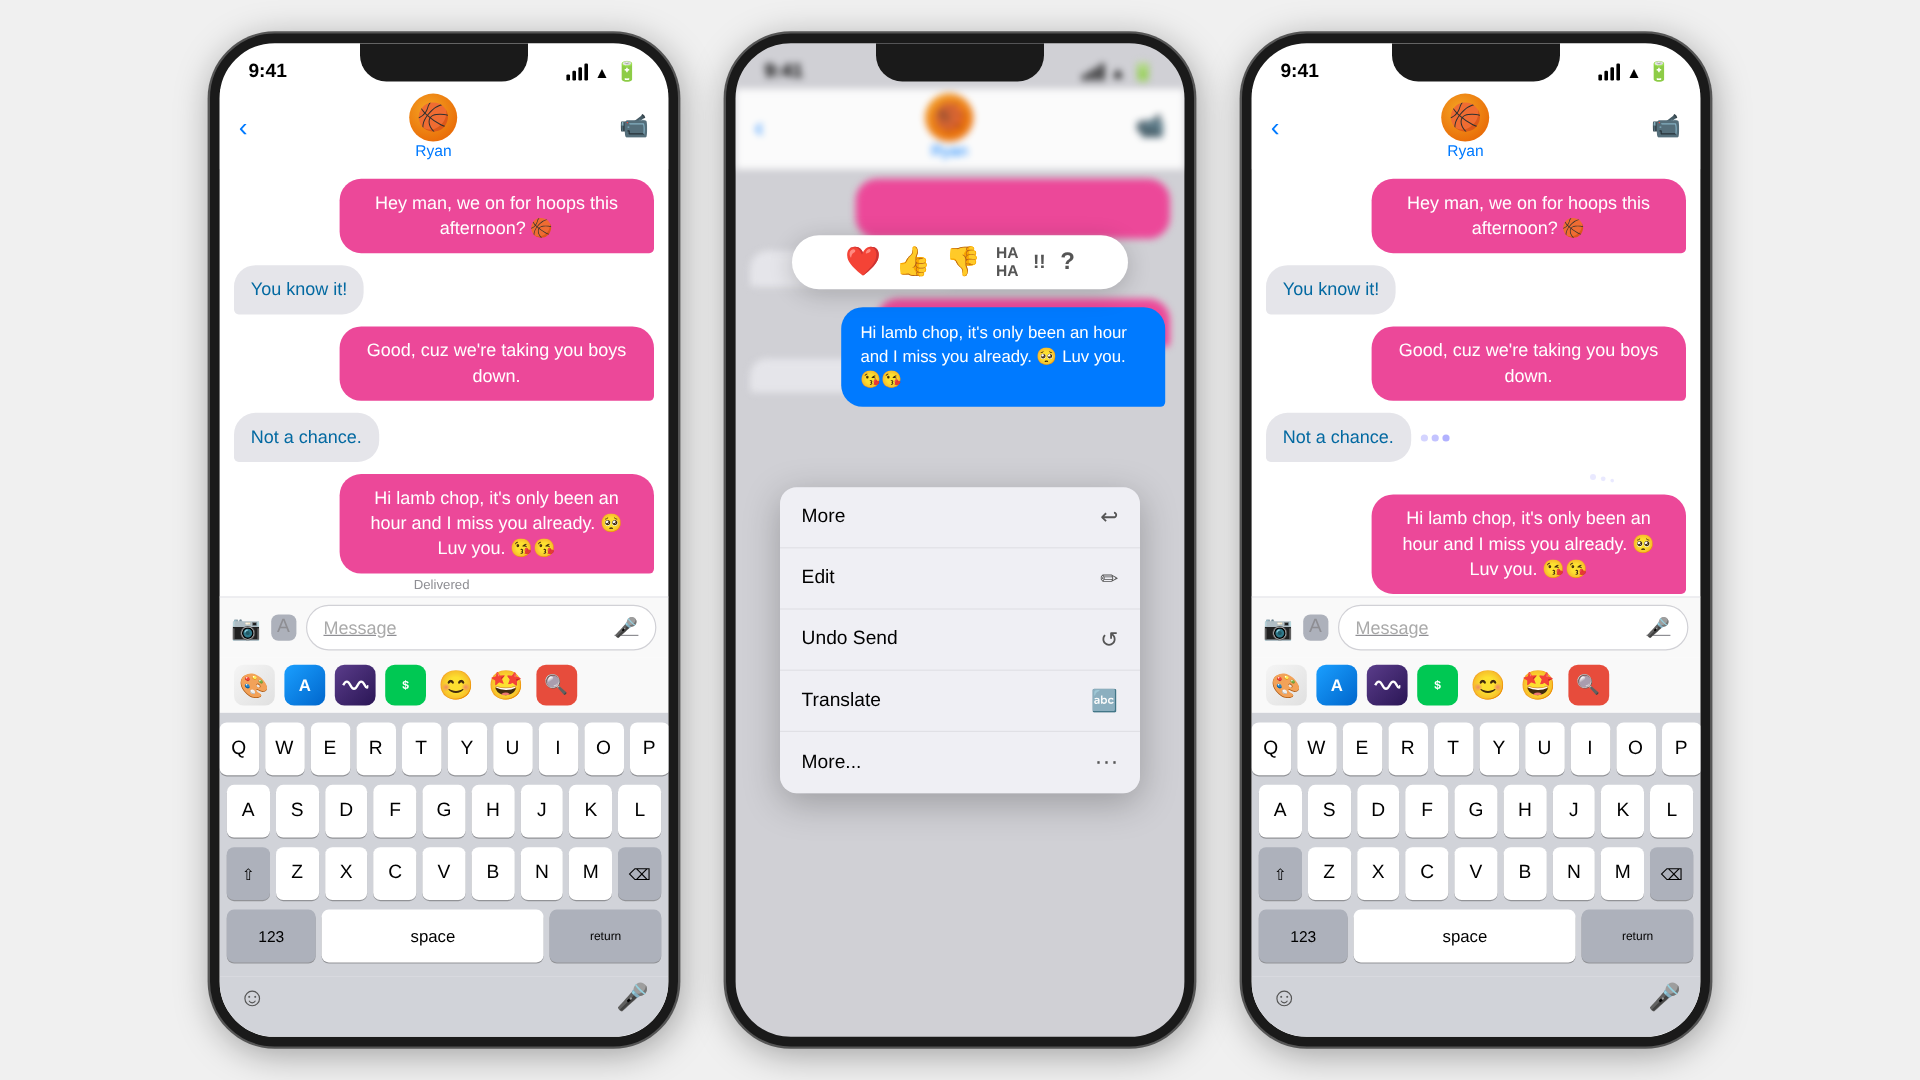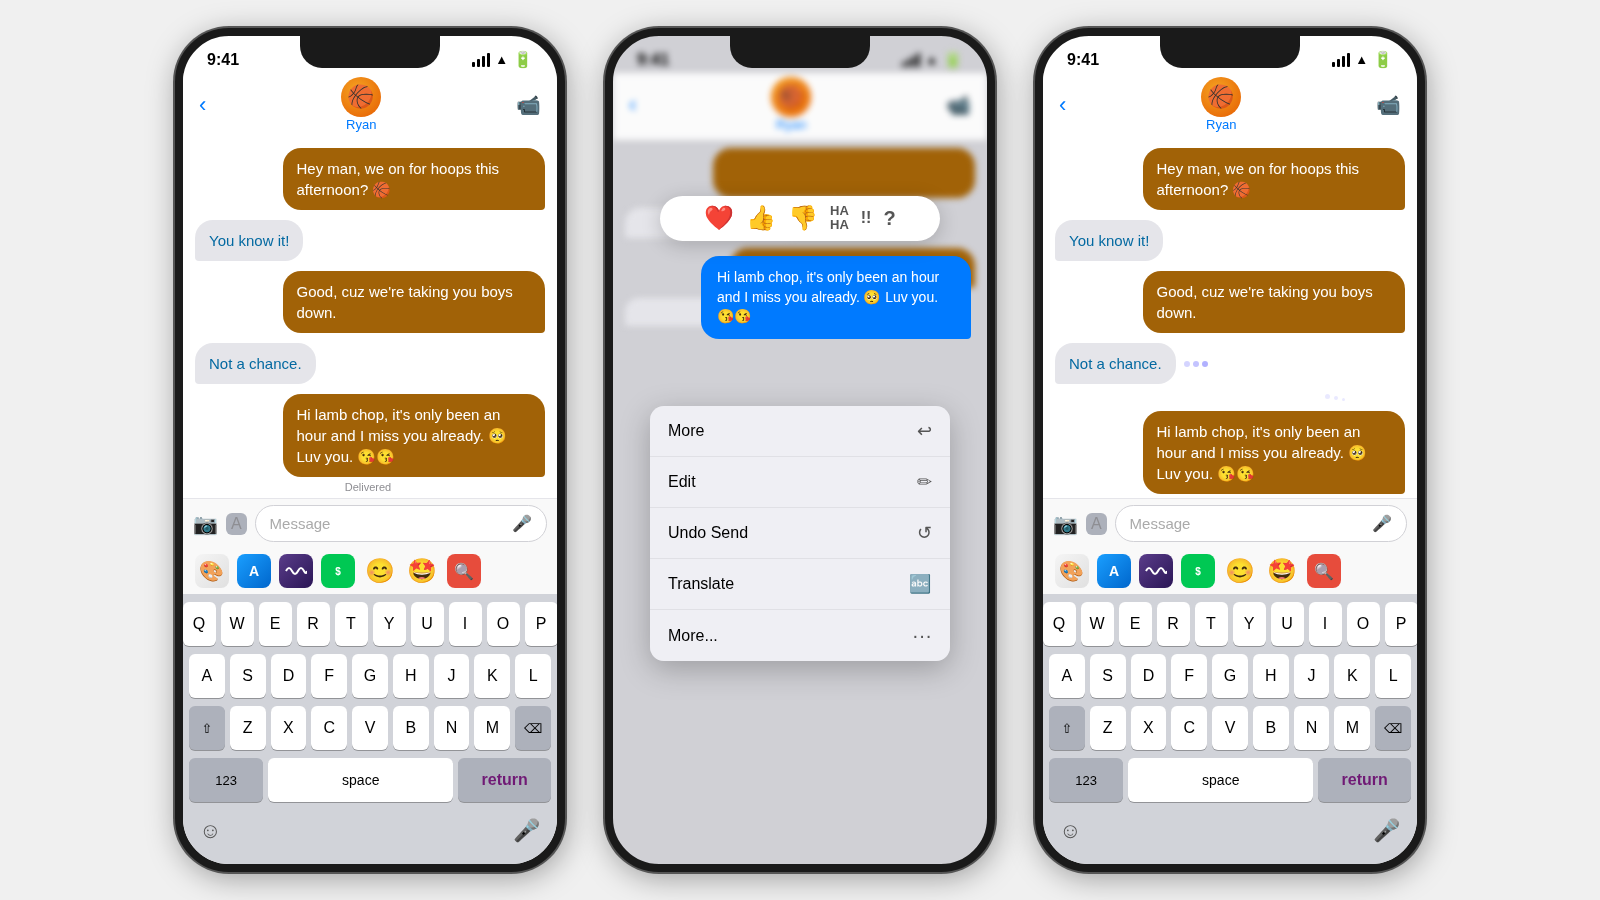--- a/index.html
+++ b/index.html
@@ -91,24 +91,25 @@
     }
 
     .bubble {
       max-width: 75%;
       padding: 10px 14px;
       border-radius: 18px;
       font-size: 15px;
       line-height: 1.4;
     }
     .bubble-out {
-      background: #a16207;
+      background: #ec4899;
       color: #fff;
       align-self: flex-end;
       border-bottom-right-radius: 4px;
+      text-align: center;
     }
     .bubble-in {
       background: #e5e5ea;
       color: #0369a1;
       align-self: flex-start;
       border-bottom-left-radius: 4px;
     }
     .delivered {
       text-align: center;
       font-size: 11px;
@@ -131,20 +132,21 @@
       flex: 1;
       background: #fff;
       border: 1px solid #d1d1d6;
       border-radius: 20px;
       padding: 8px 14px;
       font-size: 15px;
       color: #8e8e93;
       display: flex;
       align-items: center;
       justify-content: space-between;
+      text-decoration: underline;
     }
     .mic-icon { font-size: 16px; color: #8e8e93; }
 
     
     .app-row {
       display: flex;
       align-items: center;
       gap: 8px;
       padding: 6px 12px;
       background: #f9f9f9;
@@ -188,21 +190,21 @@
       cursor: pointer;
       min-width: 33px;
       flex: 1;
     }
     .key.dark {
       background: #adb1bb;
       font-size: 13px;
       color: #000;
     }
     .key.space { flex: 3; font-size: 14px; color: #000; }
-    .key.return { flex: 1.5; font-size: 16px; color: #701a75; font-weight: bold; }
+    .key.return { flex: 1.5; font-size: 10px; color: #000000; }
     .bottom-bar {
       background: #d1d3d9;
       padding: 4px 16px 20px;
       display: flex;
       justify-content: space-between;
       align-items: center;
     }
     .bottom-icon { font-size: 22px; color: #555; }
     .context-item {
       padding: 14px 18px;

